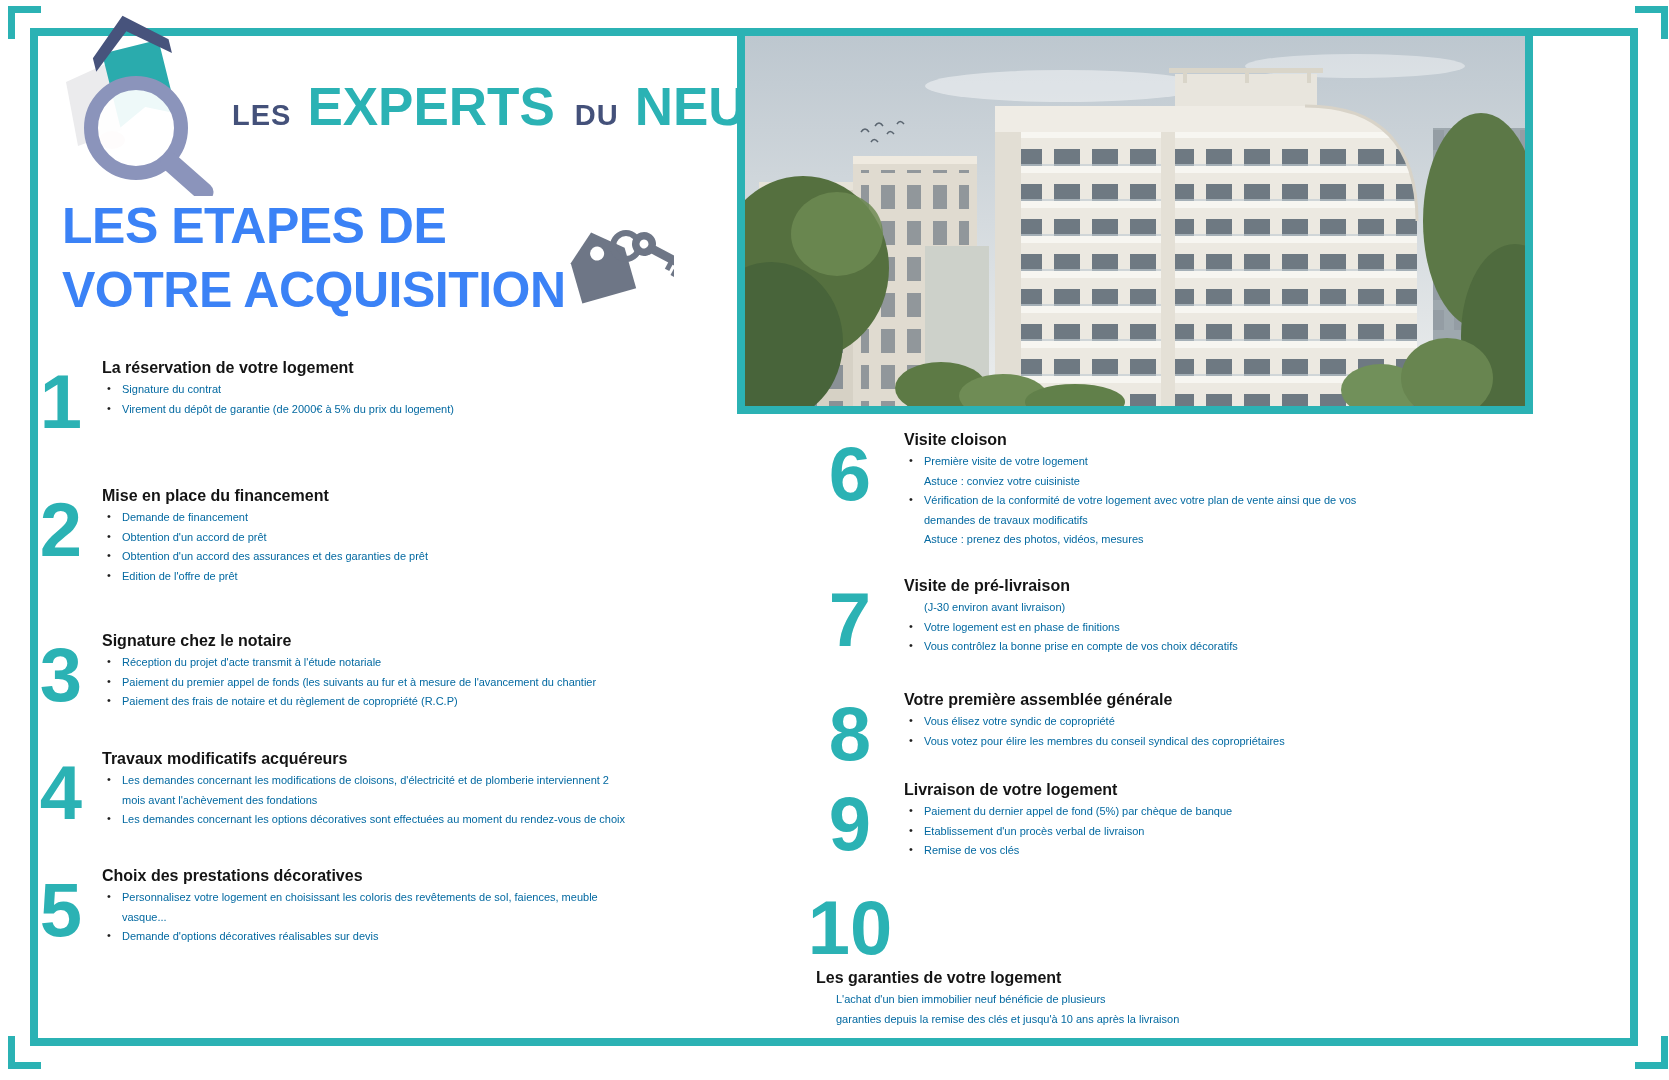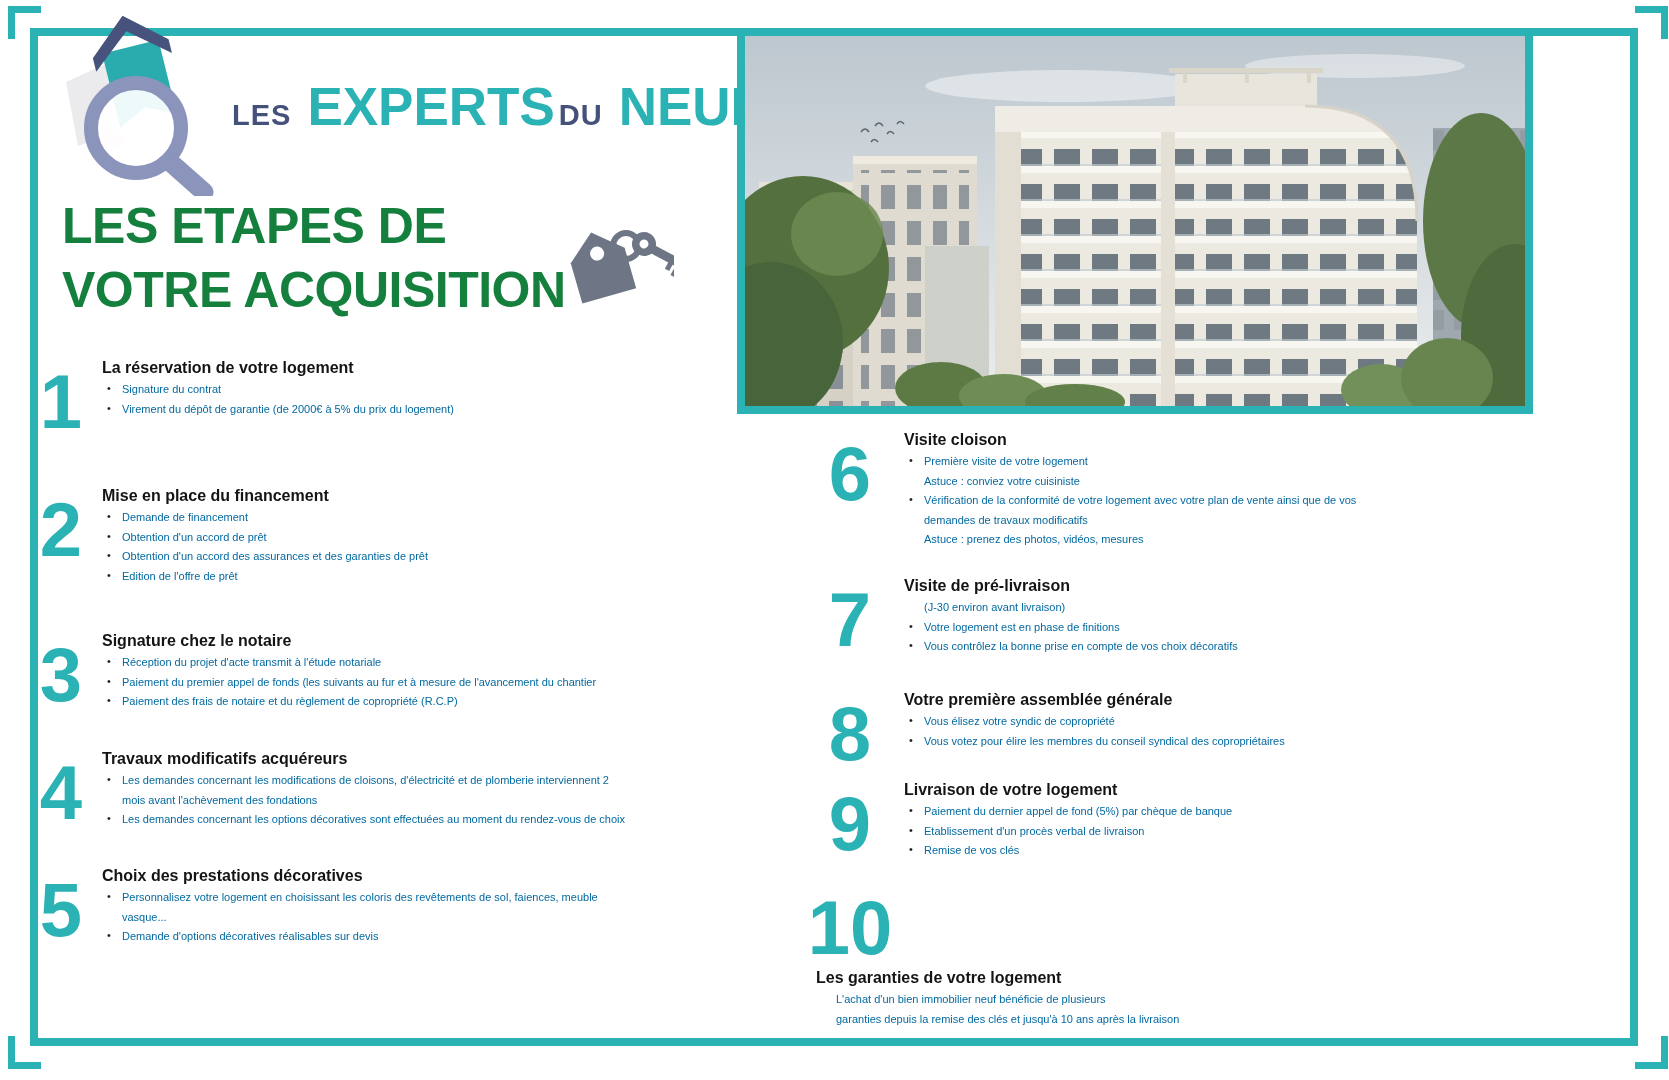--- a/index.html
+++ b/index.html
@@ -11,24 +11,24 @@
   .corner{position:absolute;width:26px;height:26px;}
   .corner.tl{left:8px;top:6px;border-left:7px solid #2bb2b4;border-top:7px solid #2bb2b4;}
   .corner.tr{left:1635px;top:6px;border-right:7px solid #2bb2b4;border-top:7px solid #2bb2b4;}
   .corner.bl{left:8px;top:1036px;border-left:7px solid #2bb2b4;border-bottom:7px solid #2bb2b4;}
   .corner.br{left:1635px;top:1036px;border-right:7px solid #2bb2b4;border-bottom:7px solid #2bb2b4;}
   
   .logo{position:absolute;left:52px;top:4px;display:flex;align-items:flex-start;}
   .wordmark{display:flex;align-items:baseline;margin-left:8px;margin-top:72px;white-space:nowrap;}
   .w-les,.w-du{font-size:29px;font-weight:700;color:#44517a;letter-spacing:1px;}
   .w-experts,.w-neuf{font-size:53px;font-weight:700;color:#2bb2b4;letter-spacing:0px;margin-left:16px;}
-  .w-du{margin-left:4px;}
+  .w-du{margin-left:20px;}
   
   .title{position:absolute;left:62px;top:194px;font-size:50px;line-height:64px;
-         font-weight:700;color:#15803d;letter-spacing:-0.5px;}
+         font-weight:700;color:#3b82f6;letter-spacing:-0.5px;}
   .keys{position:absolute;left:552px;top:216px;}
   
   .photo{position:absolute;left:737px;top:28px;width:796px;height:386px;
          border:8px solid #2bb2b4;box-sizing:border-box;background:#cfd6db;}
   .photo svg{display:block;}
   
   .step{position:absolute;display:flex;align-items:flex-start;}
   .num{flex:none;font-weight:700;color:#2bb2b4;font-size:76px;line-height:76px;
        text-align:center;margin-top:8px;}
   .step.left .num{width:62px;}

